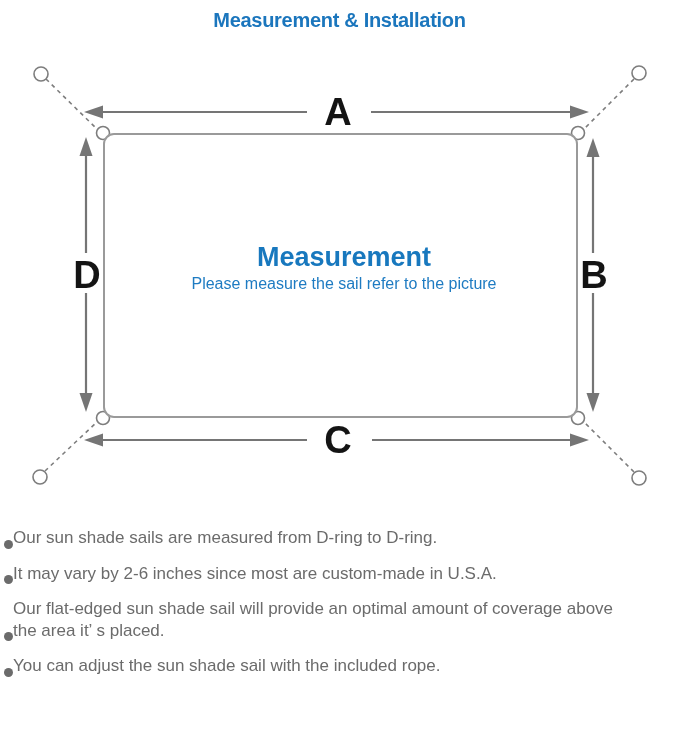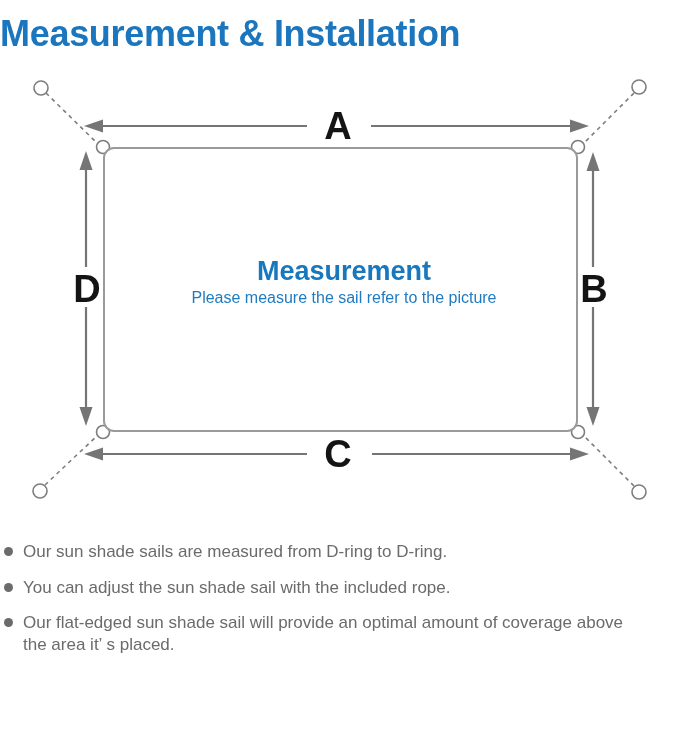--- a/index.html
+++ b/index.html
@@ -12,22 +12,23 @@
     font-family: "Liberation Sans", sans-serif;
   }
   .page {
     position: relative;
     width: 679px;
     height: 739px;
     background: #ffffff;
   }
   .page-title {
     margin: 0;
-    padding-top: 14px;
-    font-size: 36px;
+    padding-top: 0;
+    text-align: center;
+    font-size: 20px;
     line-height: 40px;
     font-weight: 700;
     letter-spacing: -0.3px;
     color: #1b76bd;
   }
   .diagram-wrap {
     position: relative;
     width: 679px;
     height: 477px;
   }
@@ -49,22 +50,21 @@
     font-weight: 400;
     fill: #1e7bc2;
   }
   .bullets {
     list-style: none;
     margin: 10px 0 0 0;
     padding: 0 6px 0 4px;
   }
   .bullets li {
     display: flex;
-    align-items: flex-start;
-    gap: 10px;
+    align-items: flex-end;
     margin-bottom: 14px;
   }
   .bullet-dot {
     flex: 0 0 auto;
     width: 9px;
     height: 9px;
     margin-top: 6px;
     border-radius: 50%;
     background: #6b6b6b;
   }
@@ -146,22 +146,26 @@
     </svg>
   </div>
 
   <ul class="bullets">
     <li>
       <span class="bullet-dot"></span>
       <span class="bullet-text">Our sun shade sails are measured from D-ring to D-ring.</span>
     </li>
     <li>
       <span class="bullet-dot"></span>
-      <span class="bullet-text">You can adjust the sun shade sail with the included rope.</span>
+      <span class="bullet-text">It may vary by 2-6 inches since most are custom-made in U.S.A.</span>
     </li>
     <li>
       <span class="bullet-dot"></span>
       <span class="bullet-text">Our flat-edged sun shade sail will provide an optimal amount of coverage above
 the area it’ s placed.</span>
     </li>
+    <li>
+      <span class="bullet-dot"></span>
+      <span class="bullet-text">You can adjust the sun shade sail with the included rope.</span>
+    </li>
   </ul>
 
 </div>
 
 </body></html>

